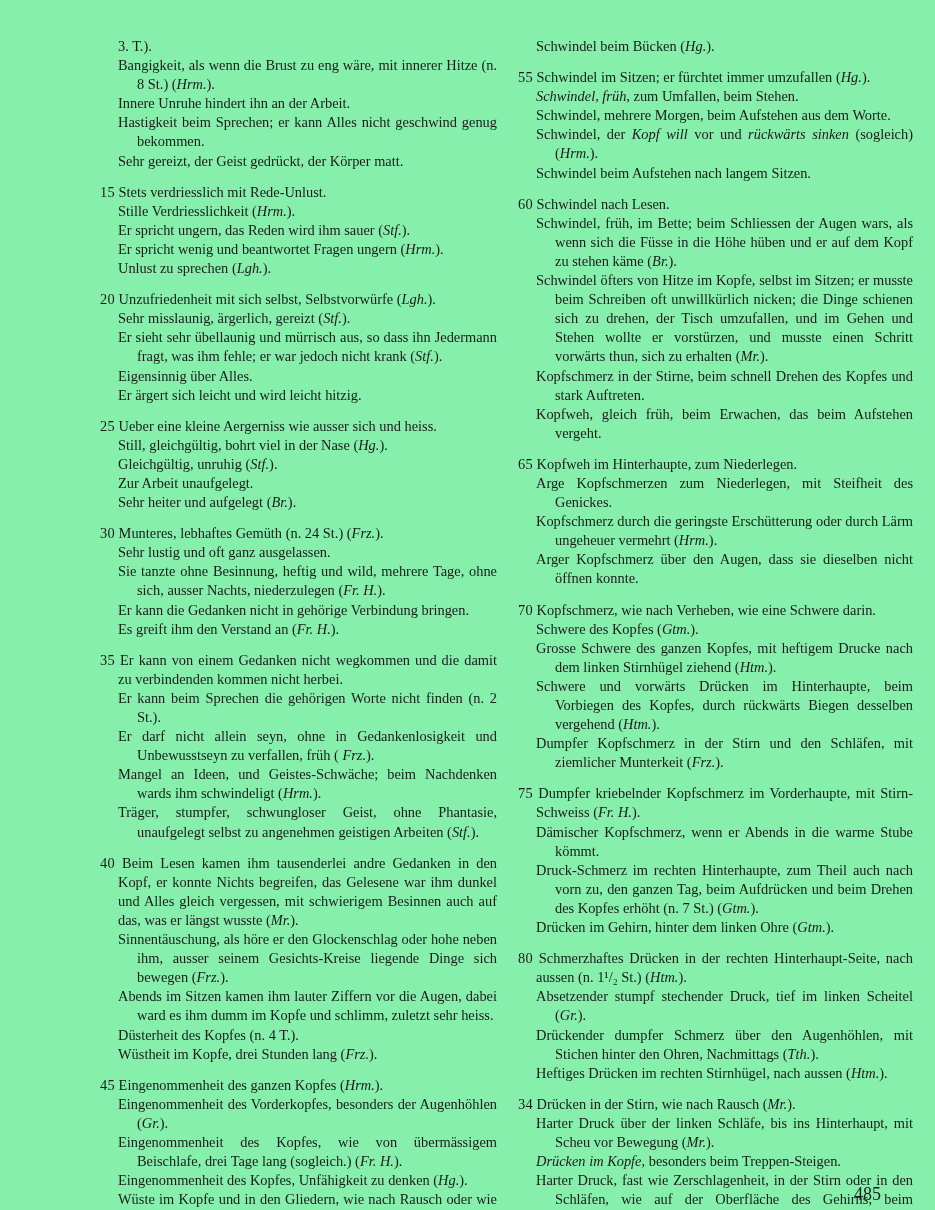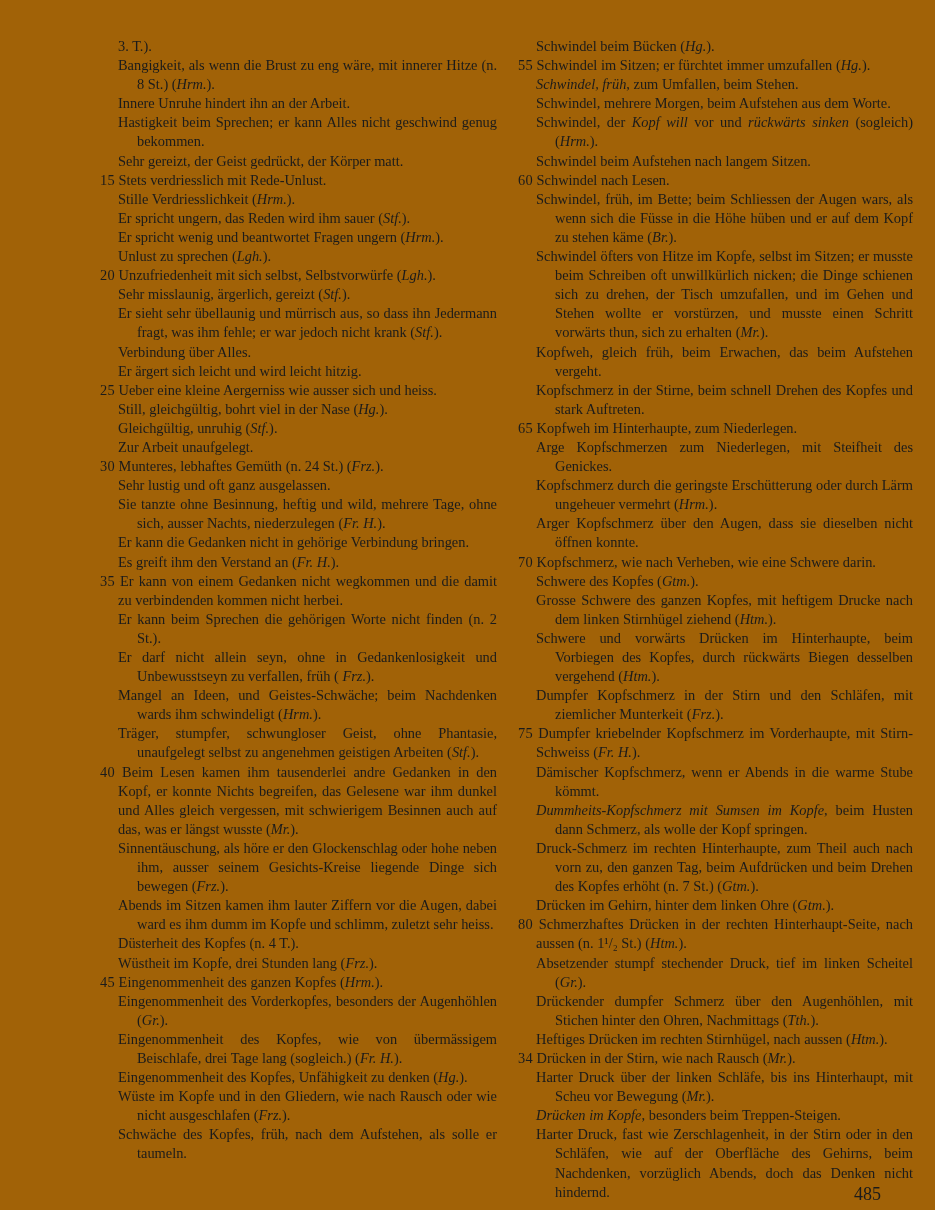--- a/index.html
+++ b/index.html
@@ -8,21 +8,21 @@
     background: #ffffff;
   }
   body {
     width: 935px; height: 1210px;
     font-family: "Liberation Serif", "DejaVu Serif", serif;
     color: #1b1b1b;
   }
   .page {
     position: relative;
     width: 935px; height: 1210px;
-    background: #a16207;
+    background: #86efac;
     overflow: hidden;
   }
   .columns {
     position: absolute;
     left: 100px; top: 37px;
     width: 813px;
     display: flex;
     gap: 21px;
   }
   .col {
@@ -33,20 +33,21 @@
   .col-left  { width: 397px; }
   .col-right { width: 395px; }
   p.entry {
     margin: 0;
     padding-left: 37px;
     text-indent: -19px;
   }
   p.entry.numbered {
     padding-left: 18px;
     text-indent: -18px;
+    margin-top: 12px;
   }
   p.entry em { font-style: italic; font-family: Liberation Serif, serif; }
   .num { letter-spacing: 0.2px; }
   .pagenum {
     position: absolute;
     top: 1185px;
     right: 54px;
     font-size: 18px;
     line-height: 18px;
   }
@@ -63,26 +64,27 @@
         <p class="entry">Hastigkeit beim Sprechen; er kann Alles nicht geschwind genug bekommen.</p>
         <p class="entry">Sehr gereizt, der Geist gedrückt, der Körper matt.</p>
         <p class="entry numbered"><span class="num">15 </span>Stets verdriesslich mit Rede-Unlust.</p>
         <p class="entry">Stille Verdriesslichkeit (<em>Hrm.</em>).</p>
         <p class="entry">Er spricht ungern, das Reden wird ihm sauer (<em>Stf.</em>).</p>
         <p class="entry">Er spricht wenig und beantwortet Fragen ungern (<em>Hrm.</em>).</p>
         <p class="entry">Unlust zu sprechen (<em>Lgh.</em>).</p>
         <p class="entry numbered"><span class="num">20 </span>Unzufriedenheit mit sich selbst, Selbstvorwürfe (<em>Lgh.</em>).</p>
         <p class="entry">Sehr misslaunig, ärgerlich, gereizt (<em>Stf.</em>).</p>
         <p class="entry">Er sieht sehr übellaunig und mürrisch aus, so dass ihn Jedermann fragt, was ihm fehle; er war jedoch nicht krank (<em>Stf.</em>).</p>
-        <p class="entry">Verbindung über Alles.</p>
+        <p class="entry">Eigensinnig über Alles.</p>
         <p class="entry">Er ärgert sich leicht und wird leicht hitzig.</p>
         <p class="entry numbered"><span class="num">25 </span>Ueber eine kleine Aergerniss wie ausser sich und heiss.</p>
         <p class="entry">Still, gleichgültig, bohrt viel in der Nase (<em>Hg.</em>).</p>
         <p class="entry">Gleichgültig, unruhig (<em>Stf.</em>).</p>
         <p class="entry">Zur Arbeit unaufgelegt.</p>
+        <p class="entry">Sehr heiter und aufgelegt (<em>Br.</em>).</p>
         <p class="entry numbered"><span class="num">30 </span>Munteres, lebhaftes Gemüth (n. 24 St.) (<em>Frz.</em>).</p>
         <p class="entry">Sehr lustig und oft ganz ausgelassen.</p>
         <p class="entry">Sie tanzte ohne Besinnung, heftig und wild, mehrere Tage, ohne sich, ausser Nachts, niederzulegen (<em>Fr. H.</em>).</p>
         <p class="entry">Er kann die Gedanken nicht in gehörige Verbindung bringen.</p>
         <p class="entry">Es greift ihm den Verstand an (<em>Fr. H.</em>).</p>
         <p class="entry numbered"><span class="num">35 </span>Er kann von einem Gedanken nicht wegkommen und die damit zu verbindenden kommen nicht herbei.</p>
         <p class="entry">Er kann beim Sprechen die gehörigen Worte nicht finden (n. 2 St.).</p>
         <p class="entry">Er darf nicht allein seyn, ohne in Gedankenlosigkeit und Unbewusstseyn zu verfallen, früh ( <em>Frz.</em>).</p>
         <p class="entry">Mangel an Ideen, und Geistes-Schwäche; beim Nachdenken wards ihm schwindeligt (<em>Hrm.</em>).</p>
         <p class="entry">Träger, stumpfer, schwungloser Geist, ohne Phantasie, unaufgelegt selbst zu angenehmen geistigen Arbeiten (<em>Stf.</em>).</p>
@@ -101,34 +103,33 @@
     <div class="col col-right" id="col-right">
         <p class="entry">Schwindel beim Bücken (<em>Hg.</em>).</p>
         <p class="entry numbered"><span class="num">55 </span>Schwindel im Sitzen; er fürchtet immer umzufallen (<em>Hg.</em>).</p>
         <p class="entry"><em>Schwindel, früh</em>, zum Umfallen, beim Stehen.</p>
         <p class="entry">Schwindel, mehrere Morgen, beim Aufstehen aus dem Worte.</p>
         <p class="entry">Schwindel, der <em>Kopf will</em> vor und <em>rückwärts sinken</em> (sogleich) (<em>Hrm.</em>).</p>
         <p class="entry">Schwindel beim Aufstehen nach langem Sitzen.</p>
         <p class="entry numbered"><span class="num">60 </span>Schwindel nach Lesen.</p>
         <p class="entry">Schwindel, früh, im Bette; beim Schliessen der Augen wars, als wenn sich die Füsse in die Höhe hüben und er auf dem Kopf zu stehen käme (<em>Br.</em>).</p>
         <p class="entry">Schwindel öfters von Hitze im Kopfe, selbst im Sitzen; er musste beim Schreiben oft unwillkürlich nicken; die Dinge schienen sich zu drehen, der Tisch umzufallen, und im Gehen und Stehen wollte er vorstürzen, und musste einen Schritt vorwärts thun, sich zu erhalten (<em>Mr.</em>).</p>
+        <p class="entry">Kopfschmerz in der Stirne, beim schnell Drehen des Kopfes und stark Auftreten.</p>
         <p class="entry">Kopfweh, gleich früh, beim Erwachen, das beim Aufstehen vergeht.</p>
-        <p class="entry">Kopfschmerz in der Stirne, beim schnell Drehen des Kopfes und stark Auftreten.</p>
         <p class="entry numbered"><span class="num">65 </span>Kopfweh im Hinterhaupte, zum Niederlegen.</p>
         <p class="entry">Arge Kopfschmerzen zum Niederlegen, mit Steifheit des Genickes.</p>
         <p class="entry">Kopfschmerz durch die geringste Erschütterung oder durch Lärm ungeheuer vermehrt (<em>Hrm.</em>).</p>
         <p class="entry">Arger Kopfschmerz über den Augen, dass sie dieselben nicht öffnen konnte.</p>
         <p class="entry numbered"><span class="num">70 </span>Kopfschmerz, wie nach Verheben, wie eine Schwere darin.</p>
         <p class="entry">Schwere des Kopfes (<em>Gtm.</em>).</p>
         <p class="entry">Grosse Schwere des ganzen Kopfes, mit heftigem Drucke nach dem linken Stirnhügel ziehend (<em>Htm.</em>).</p>
         <p class="entry">Schwere und vorwärts Drücken im Hinterhaupte, beim Vorbiegen des Kopfes, durch rückwärts Biegen desselben vergehend (<em>Htm.</em>).</p>
         <p class="entry">Dumpfer Kopfschmerz in der Stirn und den Schläfen, mit ziemlicher Munterkeit (<em>Frz.</em>).</p>
         <p class="entry numbered"><span class="num">75 </span>Dumpfer kriebelnder Kopfschmerz im Vorderhaupte, mit Stirn-Schweiss (<em>Fr. H.</em>).</p>
         <p class="entry">Dämischer Kopfschmerz, wenn er Abends in die warme Stube kömmt.</p>
-        <p class="entry"><em>Dummheits-Kopfschmerz mit Sumsen im Kopfe</em>, beim Husten dann Schmerz, als wolle der Kopf springen.</p>
         <p class="entry">Druck-Schmerz im rechten Hinterhaupte, zum Theil auch nach vorn zu, den ganzen Tag, beim Aufdrücken und beim Drehen des Kopfes erhöht (n. 7 St.) (<em>Gtm.</em>).</p>
         <p class="entry">Drücken im Gehirn, hinter dem linken Ohre (<em>Gtm.</em>).</p>
         <p class="entry numbered"><span class="num">80 </span>Schmerzhaftes Drücken in der rechten Hinterhaupt-Seite, nach aussen (n. 1¹/₂ St.) (<em>Htm.</em>).</p>
         <p class="entry">Absetzender stumpf stechender Druck, tief im linken Scheitel (<em>Gr.</em>).</p>
         <p class="entry">Drückender dumpfer Schmerz über den Augenhöhlen, mit Stichen hinter den Ohren, Nachmittags (<em>Tth.</em>).</p>
         <p class="entry">Heftiges Drücken im rechten Stirnhügel, nach aussen (<em>Htm.</em>).</p>
         <p class="entry numbered"><span class="num">34 </span>Drücken in der Stirn, wie nach Rausch (<em>Mr.</em>).</p>
         <p class="entry">Harter Druck über der linken Schläfe, bis ins Hinterhaupt, mit Scheu vor Bewegung (<em>Mr.</em>).</p>
         <p class="entry"><em>Drücken im Kopfe</em>, besonders beim Treppen-Steigen.</p>
         <p class="entry">Harter Druck, fast wie Zerschlagenheit, in der Stirn oder in den Schläfen, wie auf der Oberfläche des Gehirns, beim Nachdenken, vorzüglich Abends, doch das Denken nicht hindernd.</p>

